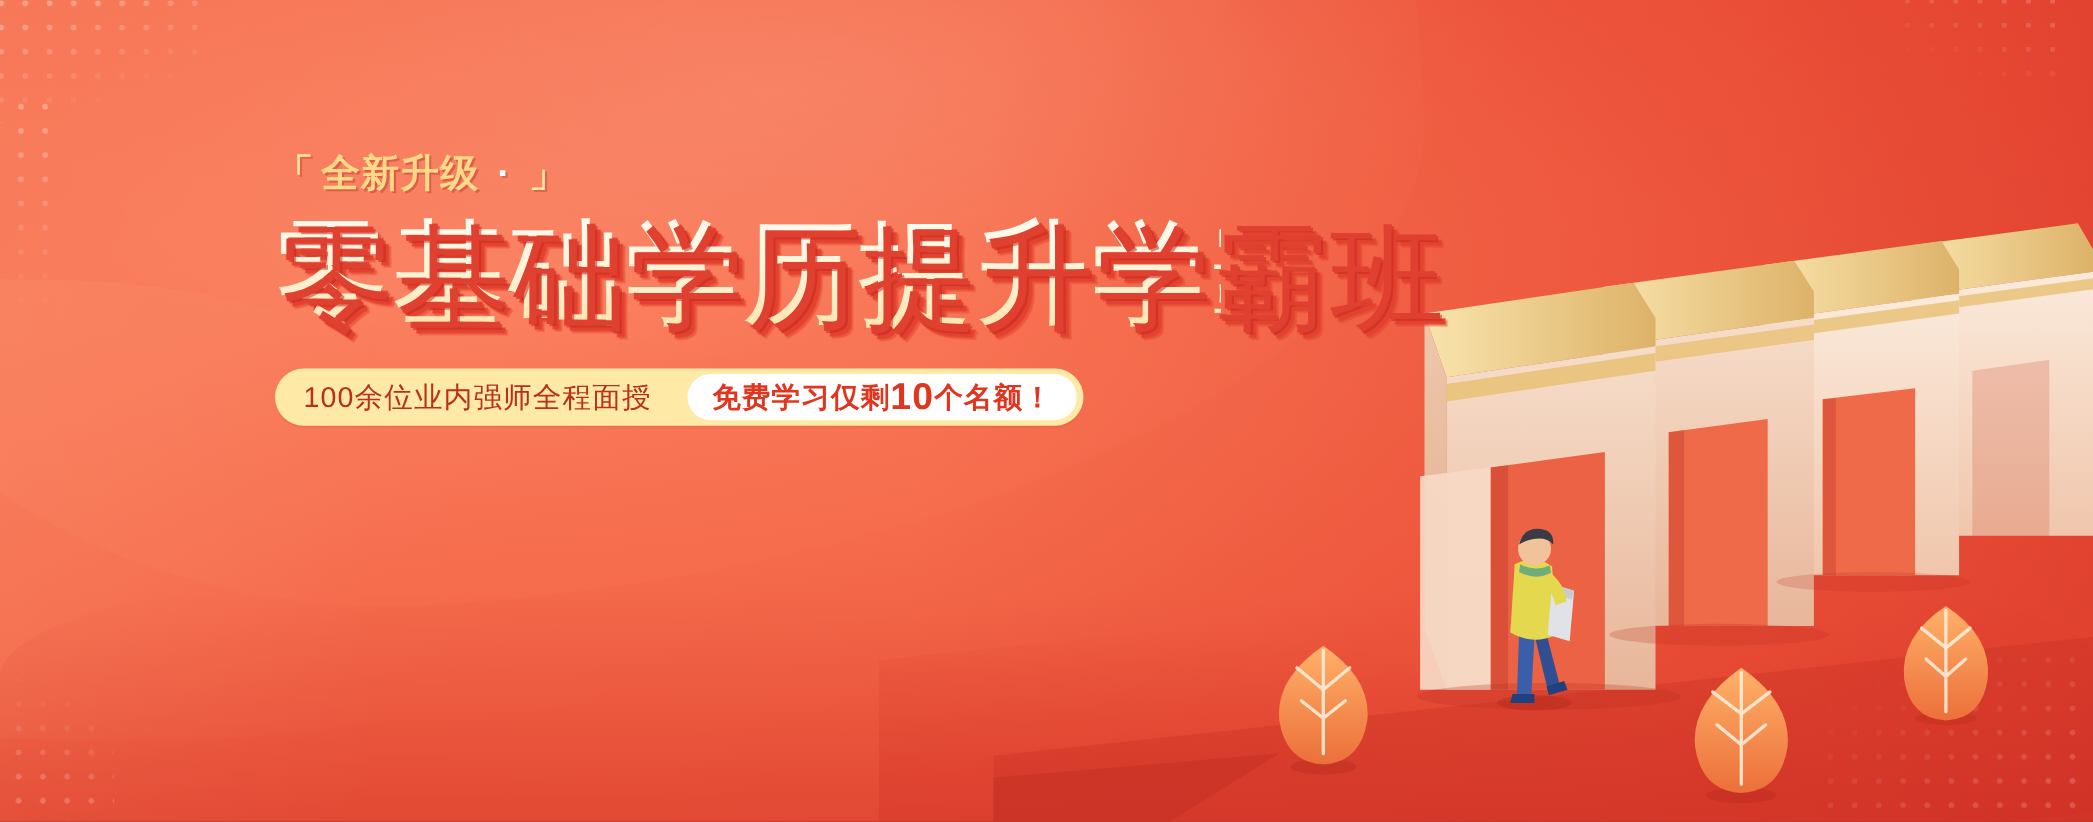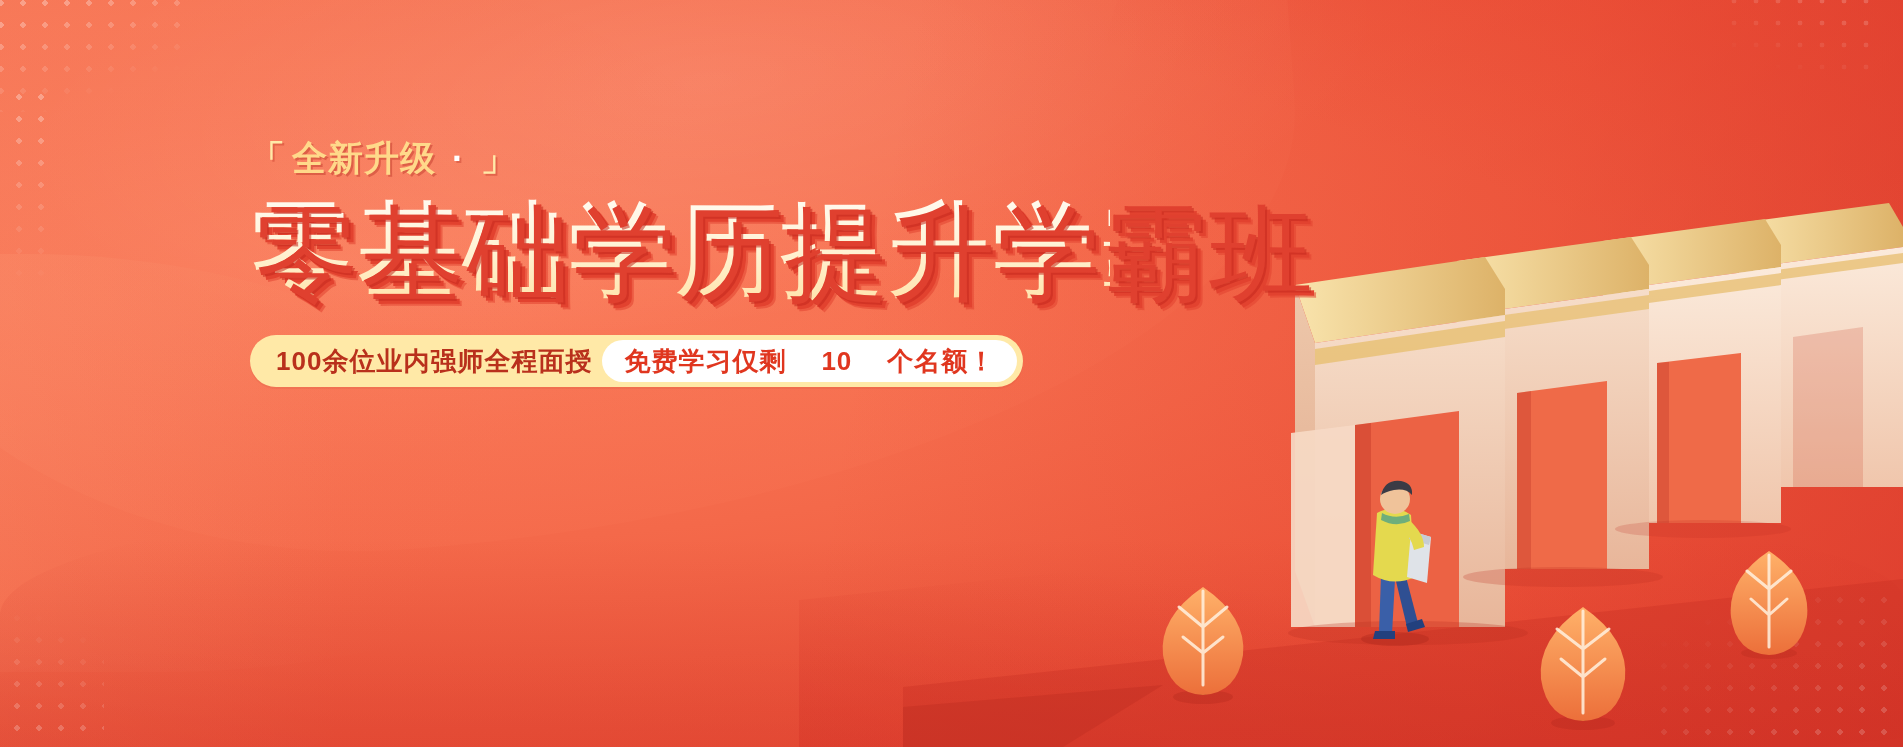--- a/index.html
+++ b/index.html
@@ -123,33 +123,33 @@
   }
 
   .pill{
     display:inline-flex;align-items:center;
     height:52px;border-radius:26px;
     background:#ffe9a7;
     padding:0 6px 0 26px;
     box-shadow:0 2px 0 rgba(190,55,35,.10);
   }
   .pill-left{
-    font-size:26px;font-weight:700;color:#b9301c;
+    font-size:26px;font-weight:400;color:#b9301c;
     letter-spacing:1px;white-space:nowrap;
-    padding-right:10px;
+    padding-right:33px;
   }
   .pill-right{
     display:inline-flex;align-items:center;justify-content:center;
     height:42px;border-radius:21px;
     background:#ffffff;
     padding:0 22px;
     font-size:26px;font-weight:800;color:#e0361f;
-    letter-spacing:1px;white-space:nowrap;gap:35px;
-  }
-  .pill-right .num{font-size:26px;font-weight:800;}
+    letter-spacing:1px;white-space:nowrap;
+  }
+  .pill-right .num{font-size:34px;font-weight:800;}
 
   
   .art{position:absolute;right:0;bottom:0;width:1000px;height:560px;pointer-events:none;}
   .art svg{display:block;width:100%;height:100%;}
 </style>
 </head>
 <body>
 
 <div class="stage">
 

